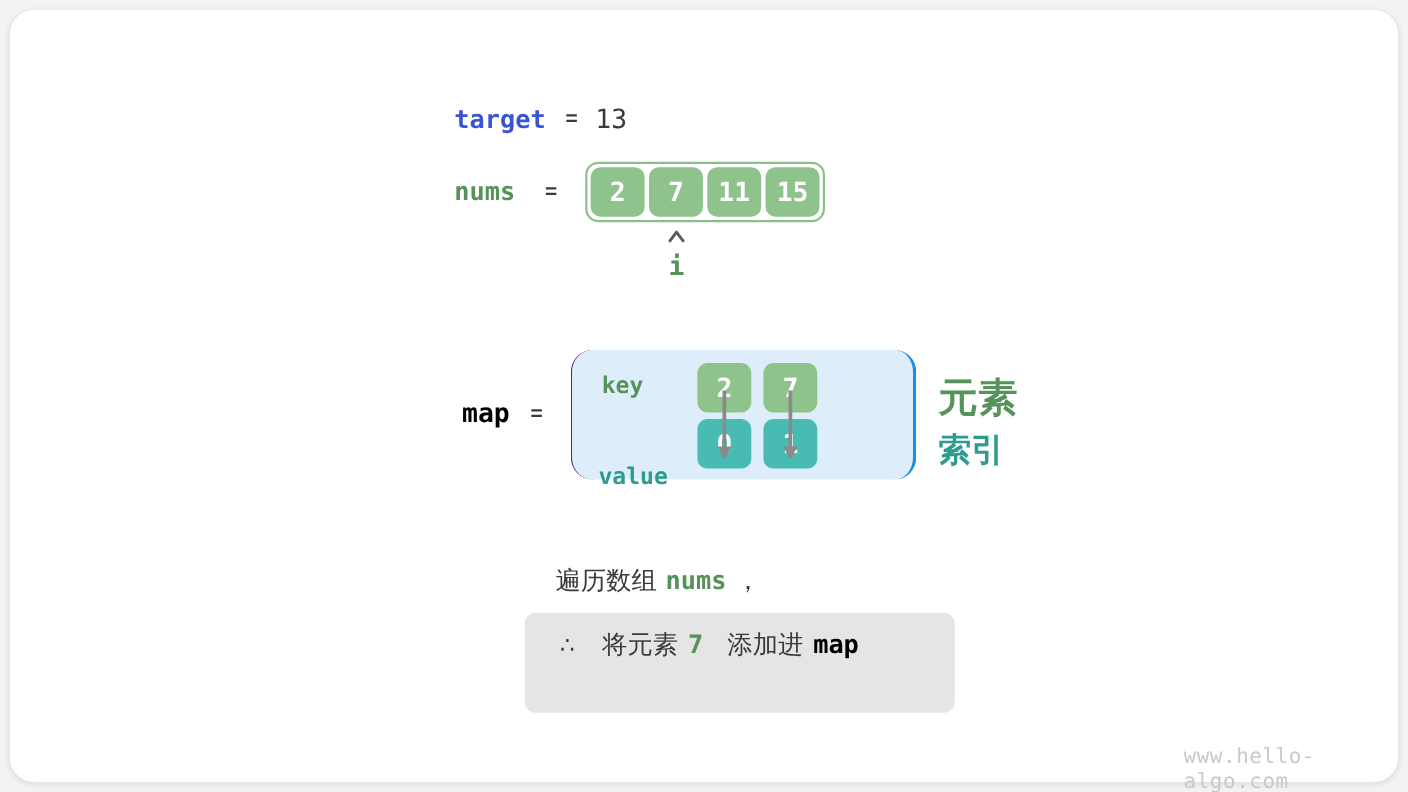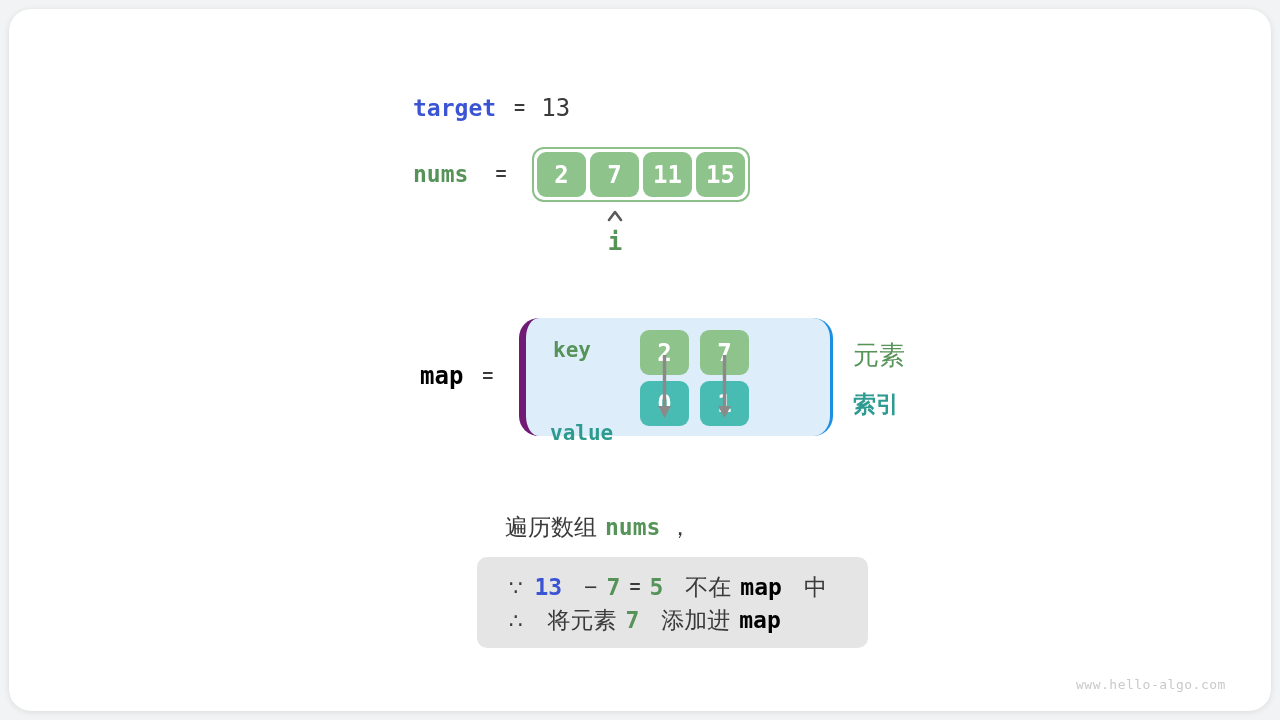--- a/index.html
+++ b/index.html
@@ -44,50 +44,50 @@
 
   .pointer-caret { left:600px; top:208px; width:30px; text-align:center; }
   .pointer-label { left:600px; top:228px; width:30px; text-align:center; font-size:24px; }
 
   
   .map-label { left:420px; top:362px; font-size:24px; white-space:nowrap; }
   .map-label .eq-sign { margin-left:19px; }
   .map-box {
     left:519px; top:318px; width:314px; height:118px;
     background:#ddeefa;
-    border-left:7px solid #701a75; border-right:3px solid #1b8fe4;
+    border-left:1px solid #701a75; border-right:3px solid #1b8fe4;
     border-radius:20px;
   }
   .map-key-label   { left:27px; top:20px; font-size:21px; }
   .map-value-label { left:24px; top:72px; font-size:21px;margin-top:31px; }
   .kcell0 { left:114px; top:12px; } .kcell1 { left:174px; top:12px; }
   .vcell0 { left:114px; top:63px; } .vcell1 { left:174px; top:63px; }
   .map-box .cell { position:absolute; }
   .map-arrows { position:absolute; left:0; top:0; width:314px; height:118px; pointer-events:none; }
 
-  .element-label { left:853px; top:338px; font-size:26px; font-weight:normal;text-align:right; }
-  .index-label   { left:853px; top:389px; font-size:23px; font-weight:bold; }
+  .element-label { left:853px; top:338px; font-size:36px; font-weight:bold;text-align:right; }
+  .index-label   { left:853px; top:389px; font-size:30px; font-weight:bold; }
 
   
   .caption { left:492px; top:512px; font-size:23px; white-space:nowrap; }
   .caption .code { font-size:23px; margin:0 8px; }
 
   
   .note-box {
     left:477px; top:557px; width:391px; height:91px;
     background:#e5e5e5; border-radius:10px;
     padding:13px 0 0 19px; font-size:23px;
   }
   .note-line { line-height:33px; white-space:nowrap; }
   .tk { margin-right:9px; }
   .tk-sym { font-size:21px; margin-right:12px; }
   .tk-num { font-size:23px; }
 
   .watermark {
-    left:1076px; top:677px; font-size:13px; color:#c9c9c9; letter-spacing:0.5px;
+    left:1076px; top:677px; font-size:19px; color:#c9c9c9; letter-spacing:0.5px;
   }
 </style>
 </head>
 <body>
 
 <div class="card"></div>
 <div class="canvas">
 
   <div class="abs target-line">
     <span class="mono bold royal">target</span><span class="eq-sign">=</span><span class="target-value mono">13</span>
@@ -128,22 +128,19 @@
   </div>
   <div class="abs element-label green">元素</div>
   <div class="abs index-label teal">索引</div>
 
   <div class="abs caption dark">
     <span>遍历数组</span><span class="code mono bold green">nums</span><span>，</span>
   </div>
 
   <div class="abs note-box">
     <div class="note-line">
-      <span class="tk tk-sym dark">∵</span><span class="tk tk-num mono bold royal">13</span><span class="tk dark">−</span><span class="tk tk-num mono bold green">7</span><span class="tk eq-sign">=</span><span class="tk tk-num mono bold green">5</span><span class="tk dark">不在</span><span class="tk mono bold sky">map</span><span class="tk dark">中</span>
-    </div>
-    <div class="note-line">
       <span class="tk tk-sym dark">∴</span><span class="tk dark">将元素</span><span class="tk tk-num mono bold green">7</span><span class="tk dark">添加进</span><span class="tk mono bold sky">map</span>
     </div>
   </div>
 
   <div class="abs watermark mono">www.hello-algo.com</div>
 
 </div>
 
 </body></html>

